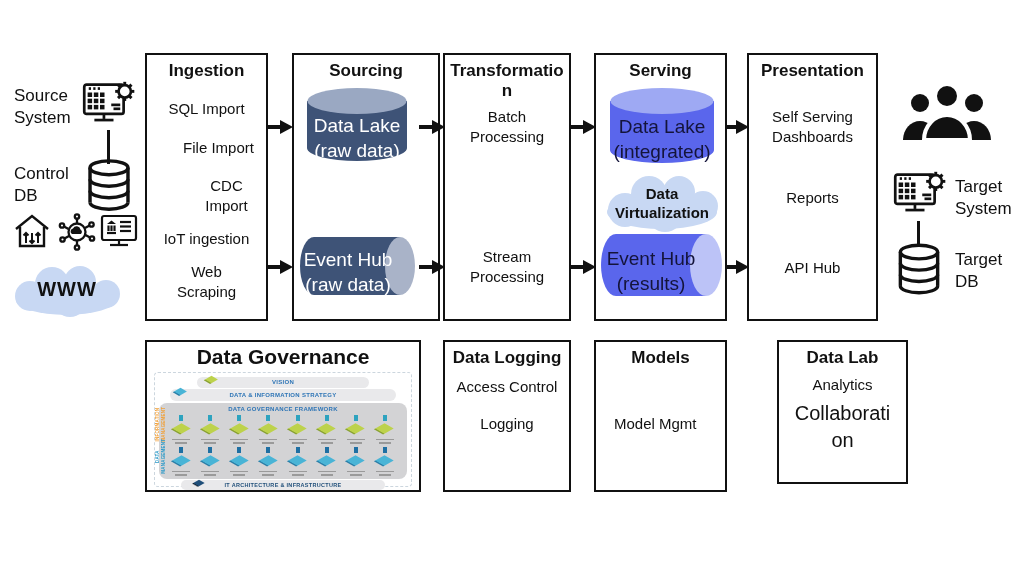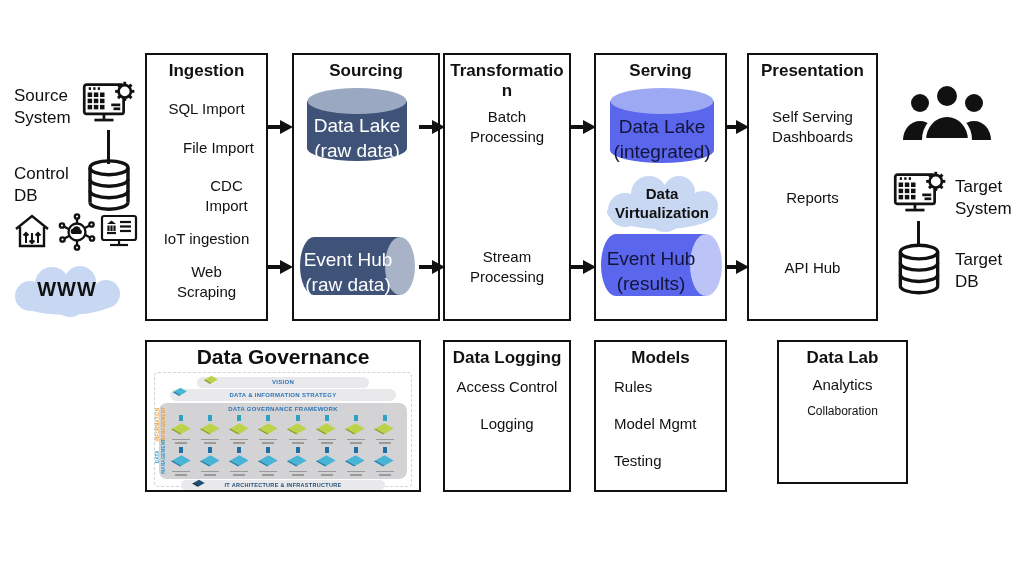--- a/index.html
+++ b/index.html
@@ -7,21 +7,21 @@
        font-family:"Liberation Sans","DejaVu Sans",sans-serif;color:#111;}
   .abs{position:absolute;}
   
   .pbox{position:absolute;border:2.5px solid #111;background:#fff;box-sizing:border-box;}
   .pbox .title{font-weight:bold;font-size:17px;text-align:center;margin:6px auto 0 auto;line-height:1.15;}
   .title-wrap{width:116px;overflow-wrap:anywhere;}
   .item{position:absolute;left:0;right:0;text-align:center;font-size:15px;line-height:1.35;}
   .item .inner{display:inline-block;}
   .narrow80 .inner{max-width:80px;}
   .narrow95 .inner{max-width:95px;}
-  .narrow104 .inner{max-width:104px;font-size:12px;overflow-wrap:anywhere;}
+  .narrow104 .inner{max-width:104px;font-size:20px;overflow-wrap:anywhere;}
   .left-item{text-align:left;padding-left:18px;}
   
   .sidelabel{position:absolute;font-size:17px;line-height:1.3;}
   
   .cyl{position:absolute;}
   .cyl svg{position:absolute;left:0;top:0;}
   .cyl .ctext{position:absolute;left:0;right:0;text-align:center;font-size:19px;line-height:1.3;}
   .ctext.white{color:#fff;}
   .ctext.dark{color:#14143a;}
   .cloudtext{position:absolute;left:0;right:0;text-align:center;font-weight:bold;color:#111;}
@@ -491,22 +491,20 @@
 </div>
 
 <div class="pbox" style="left:443px;top:340px;width:128px;height:152px;">
   <div class="title">Data Logging</div>
   <div class="item" style="top:35px;"><span class="inner">Access Control</span></div>
   <div class="item" style="top:72px;"><span class="inner">Logging</span></div>
 </div>
 
 <div class="pbox" style="left:594px;top:340px;width:133px;height:152px;">
   <div class="title">Models</div>
-  <div class="item left-item" style="top:35px;"><span class="inner">Rules</span></div>
   <div class="item left-item" style="top:72px;"><span class="inner">Model Mgmt</span></div>
-  <div class="item left-item" style="top:109px;"><span class="inner">Testing</span></div>
 </div>
 
 <div class="pbox" style="left:747px;top:340px;width:131px;height:144px;margin-left:30px;">
   <div class="title">Data Lab</div>
   <div class="item" style="top:33px;"><span class="inner">Analytics</span></div>
   <div class="item narrow104" style="top:58px;"><span class="inner">Collaboration</span></div>
 </div>
 
 </body></html>

